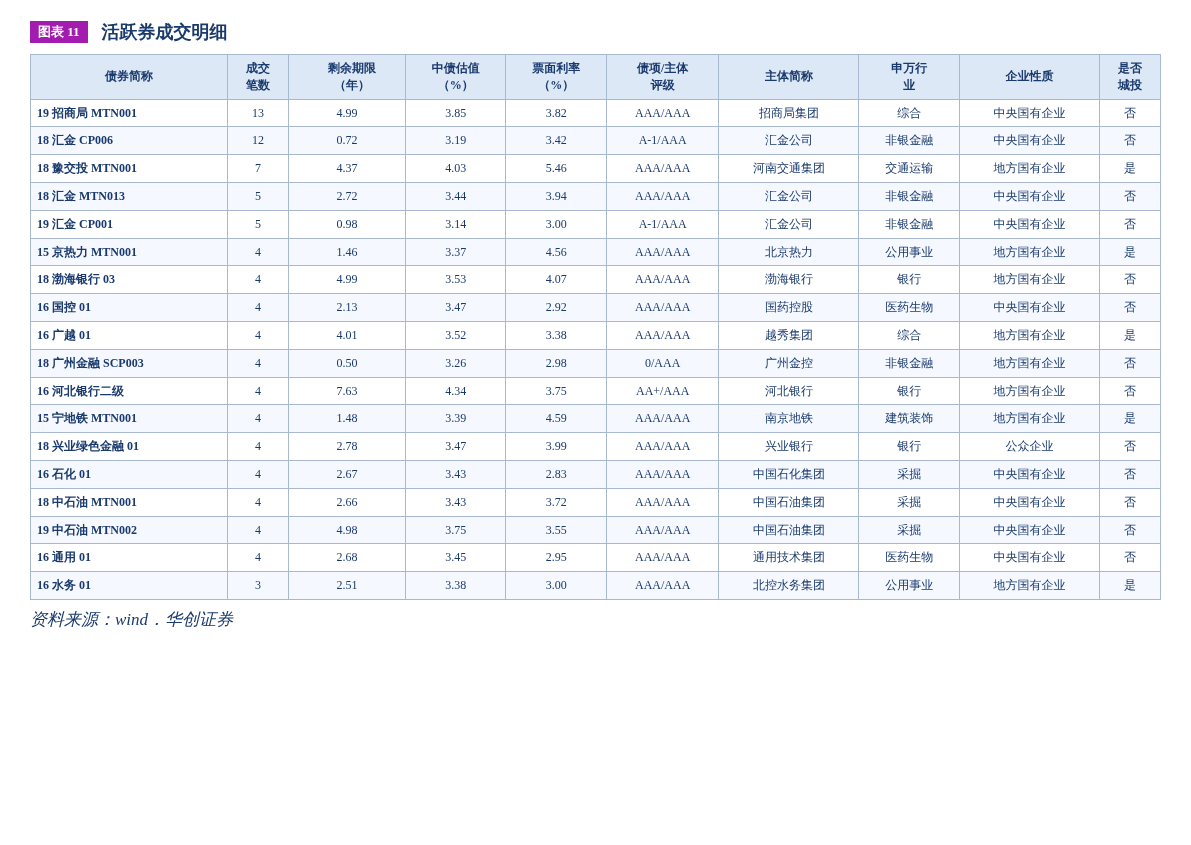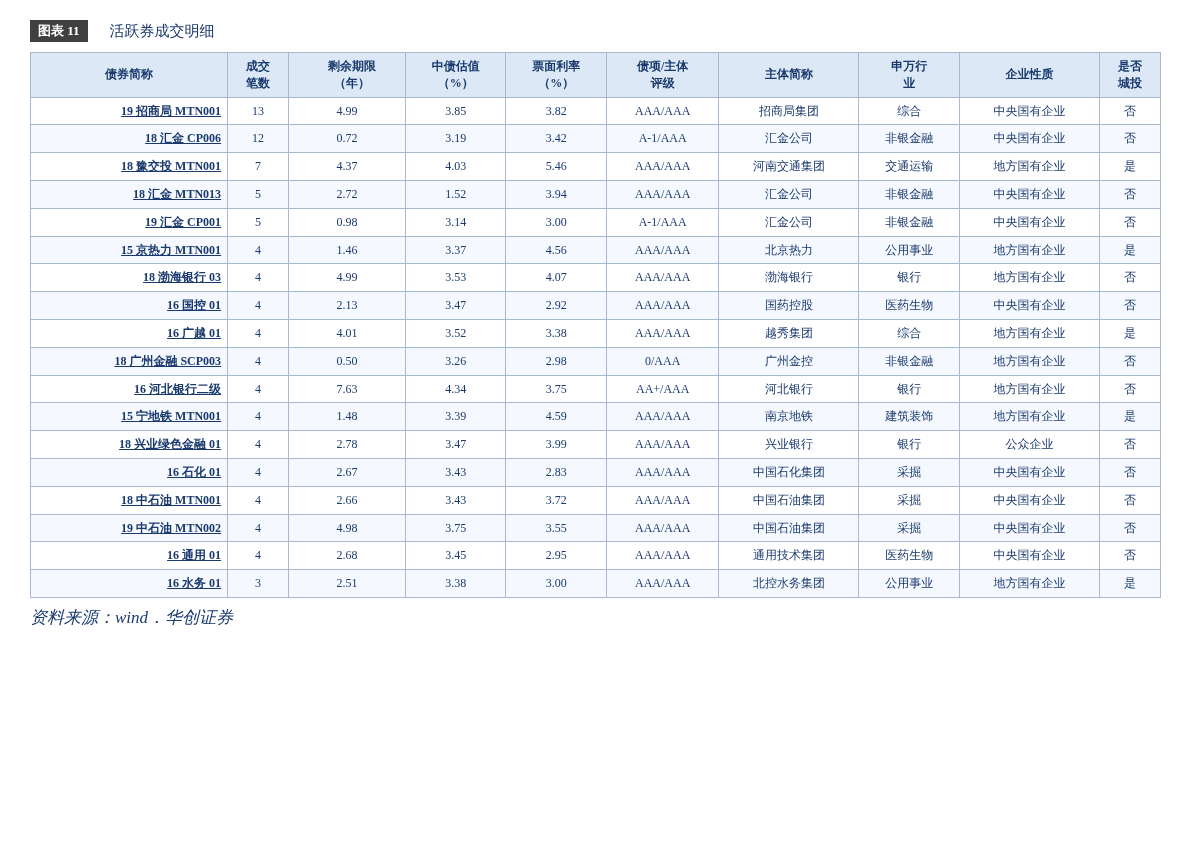--- a/index.html
+++ b/index.html
@@ -9,31 +9,31 @@
       font-size: 13px;
       color: #1a3a6e;
       padding: 20px 30px;
     }
     .title-section {
       display: flex;
       align-items: center;
       margin-bottom: 10px;
     }
     .title-label {
-      background: #404040;
+      background: #a21caf;
       color: #fff;
       padding: 2px 8px;
       font-size: 13px;
       font-weight: bold;
-      margin-right: 22px;
+      margin-right: 14px;
     }
     .title-text {
       color: #1a3a6e;
-      font-size: 15px;
-      font-weight: normal;
+      font-size: 18px;
+      font-weight: bold;
     }
     table {
       width: 100%;
       border-collapse: collapse;
       color: #1a3a6e;
     }
     th, td {
       border: 1px solid #a8b8d0;
       padding: 5px 6px;
       text-align: center;
@@ -45,23 +45,22 @@
       font-weight: bold;
       color: #1a3a6e;
     }
     tbody tr:nth-child(even) {
       background-color: #f5f9ff;
     }
     tbody tr:nth-child(odd) {
       background-color: #ffffff;
     }
     .bond-name {
-      text-align: right;
+      text-align: left;
       font-weight: bold;
-      text-decoration: underline;
     }
     .source-note {
       margin-top: 8px;
       font-size: 17px;
       color: #1a3a6e;
       font-style: italic;
     }
   </style>
 </head>
 <body>
@@ -127,21 +126,21 @@
         <td>AAA/AAA</td>
         <td>河南交通集团</td>
         <td>交通运输</td>
         <td>地方国有企业</td>
         <td>是</td>
       </tr>
       <tr>
         <td class="bond-name">18 汇金 MTN013</td>
         <td>5</td>
         <td>2.72</td>
-        <td>1.52</td>
+        <td>3.44</td>
         <td>3.94</td>
         <td>AAA/AAA</td>
         <td>汇金公司</td>
         <td>非银金融</td>
         <td>中央国有企业</td>
         <td>否</td>
       </tr>
       <tr>
         <td class="bond-name">19 汇金 CP001</td>
         <td>5</td>

